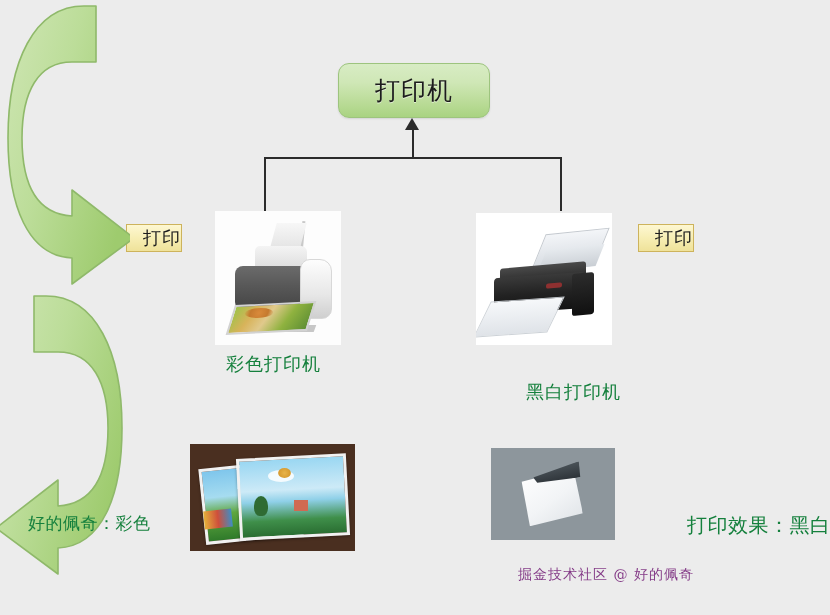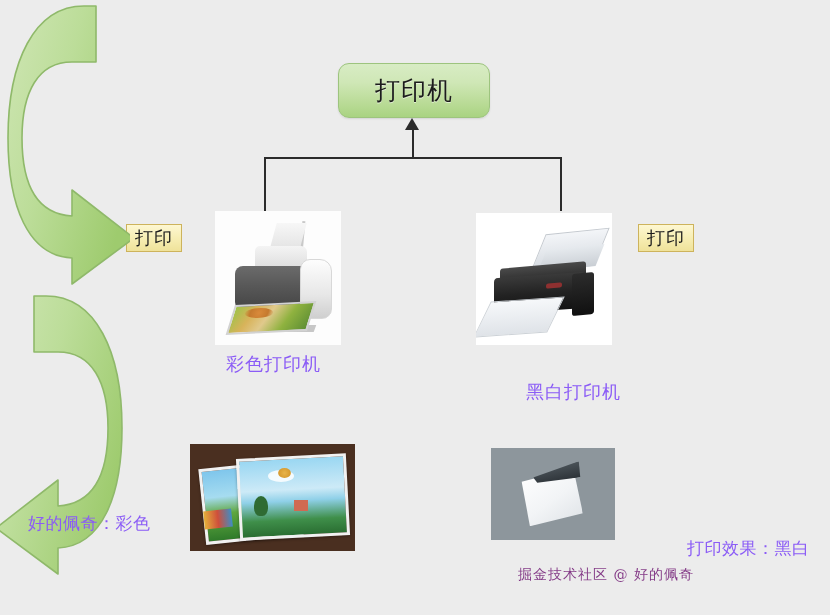--- a/index.html
+++ b/index.html
@@ -99,40 +99,40 @@
   
   .bw-paper{position:absolute;left:30px;top:22px;width:60px;height:54px;transform:rotate(-6deg);
     background:linear-gradient(150deg,#ffffff 0%,#f2f4f6 55%,#dfe3e7 100%);
     clip-path:polygon(4% 16%,92% 2%,100% 86%,10% 100%);
     box-shadow:2px 3px 7px rgba(0,0,0,.28);}
   .bw-flap{position:absolute;left:42px;top:18px;width:48px;height:16px;transform:rotate(-12deg);
     background:linear-gradient(to bottom,#4a5258,#2d3338);clip-path:polygon(0 40%,100% 0,96% 100%,6% 78%);}
 
   
   .badge{
-    position:absolute;display:flex;align-items:center;justify-content:center;
+    position:absolute;display:flex;align-items:center;justify-content:flex-end;
     background:linear-gradient(to bottom,#fdf7d2 0%,#f7eeb4 50%,#efe29a 100%);
     border:1px solid #cdb35c;
     box-sizing:border-box;
   }
   .badge span{font-size:18px;color:#1c1c1c;letter-spacing:1px;}
   #badge-print-left{left:126px;top:224px;width:56px;height:28px;}
   #badge-print-right{left:638px;top:224px;width:56px;height:28px;}
 
   
   .arrow-svg{position:absolute;}
   #arrow-left-wrap{left:95px;top:258px;width:130px;height:290px;}
   #arrow-right-wrap{left:605px;top:258px;width:130px;height:290px;}
 
   
-  .cap{position:absolute;color:#8b5cf6;white-space:nowrap;}
+  .cap{position:absolute;color:#15803d;white-space:nowrap;}
   #label-printer-color{left:226px;top:352px;font-size:18px;letter-spacing:1px;}
   #label-printer-bw{left:526px;top:352px;font-size:18px;letter-spacing:1px;margin-top:28px;}
   #label-effect-color{left:28px;top:512px;font-size:17px;letter-spacing:.5px;}
-  #label-effect-bw{left:687px;top:537px;font-size:17px;letter-spacing:.5px;}
+  #label-effect-bw{left:687px;top:512px;font-size:20px;letter-spacing:.5px;}
 
   #watermark{
     position:absolute;left:518px;top:566px;font-size:14px;
     color:#701a75;white-space:nowrap;letter-spacing:1px;
     font-family:"DejaVu Serif","Liberation Serif",serif;
     opacity:.85;
   }
 </style>
 </head>
 <body>

